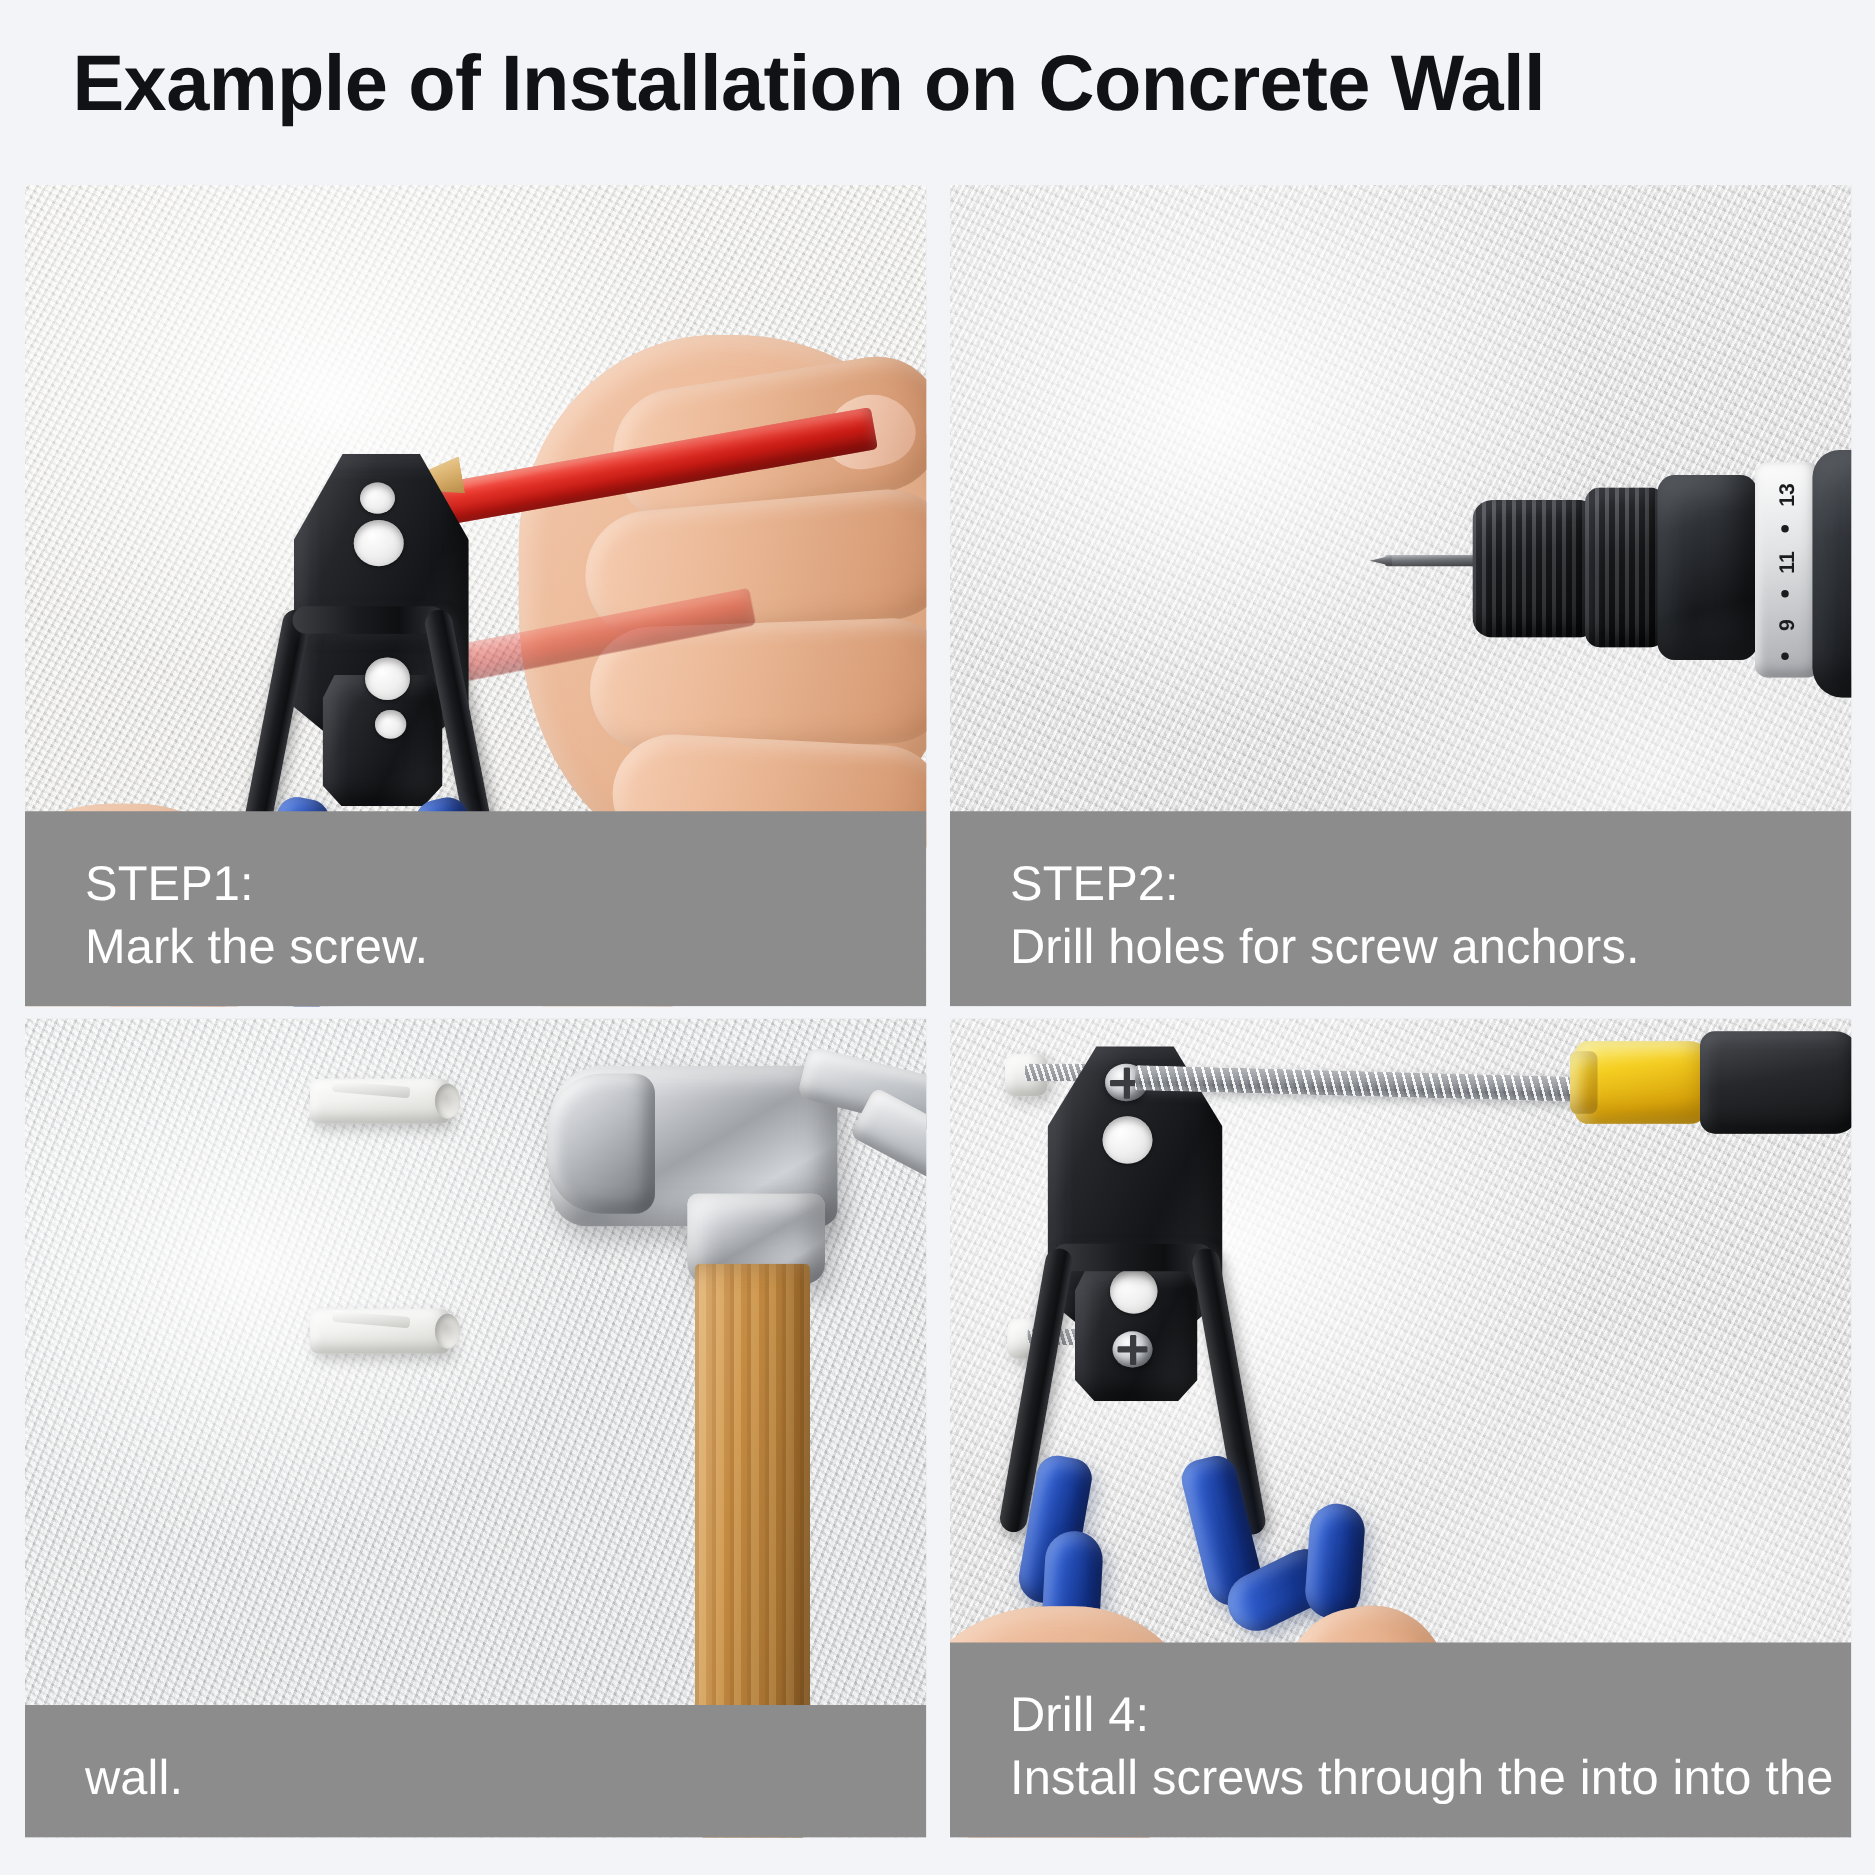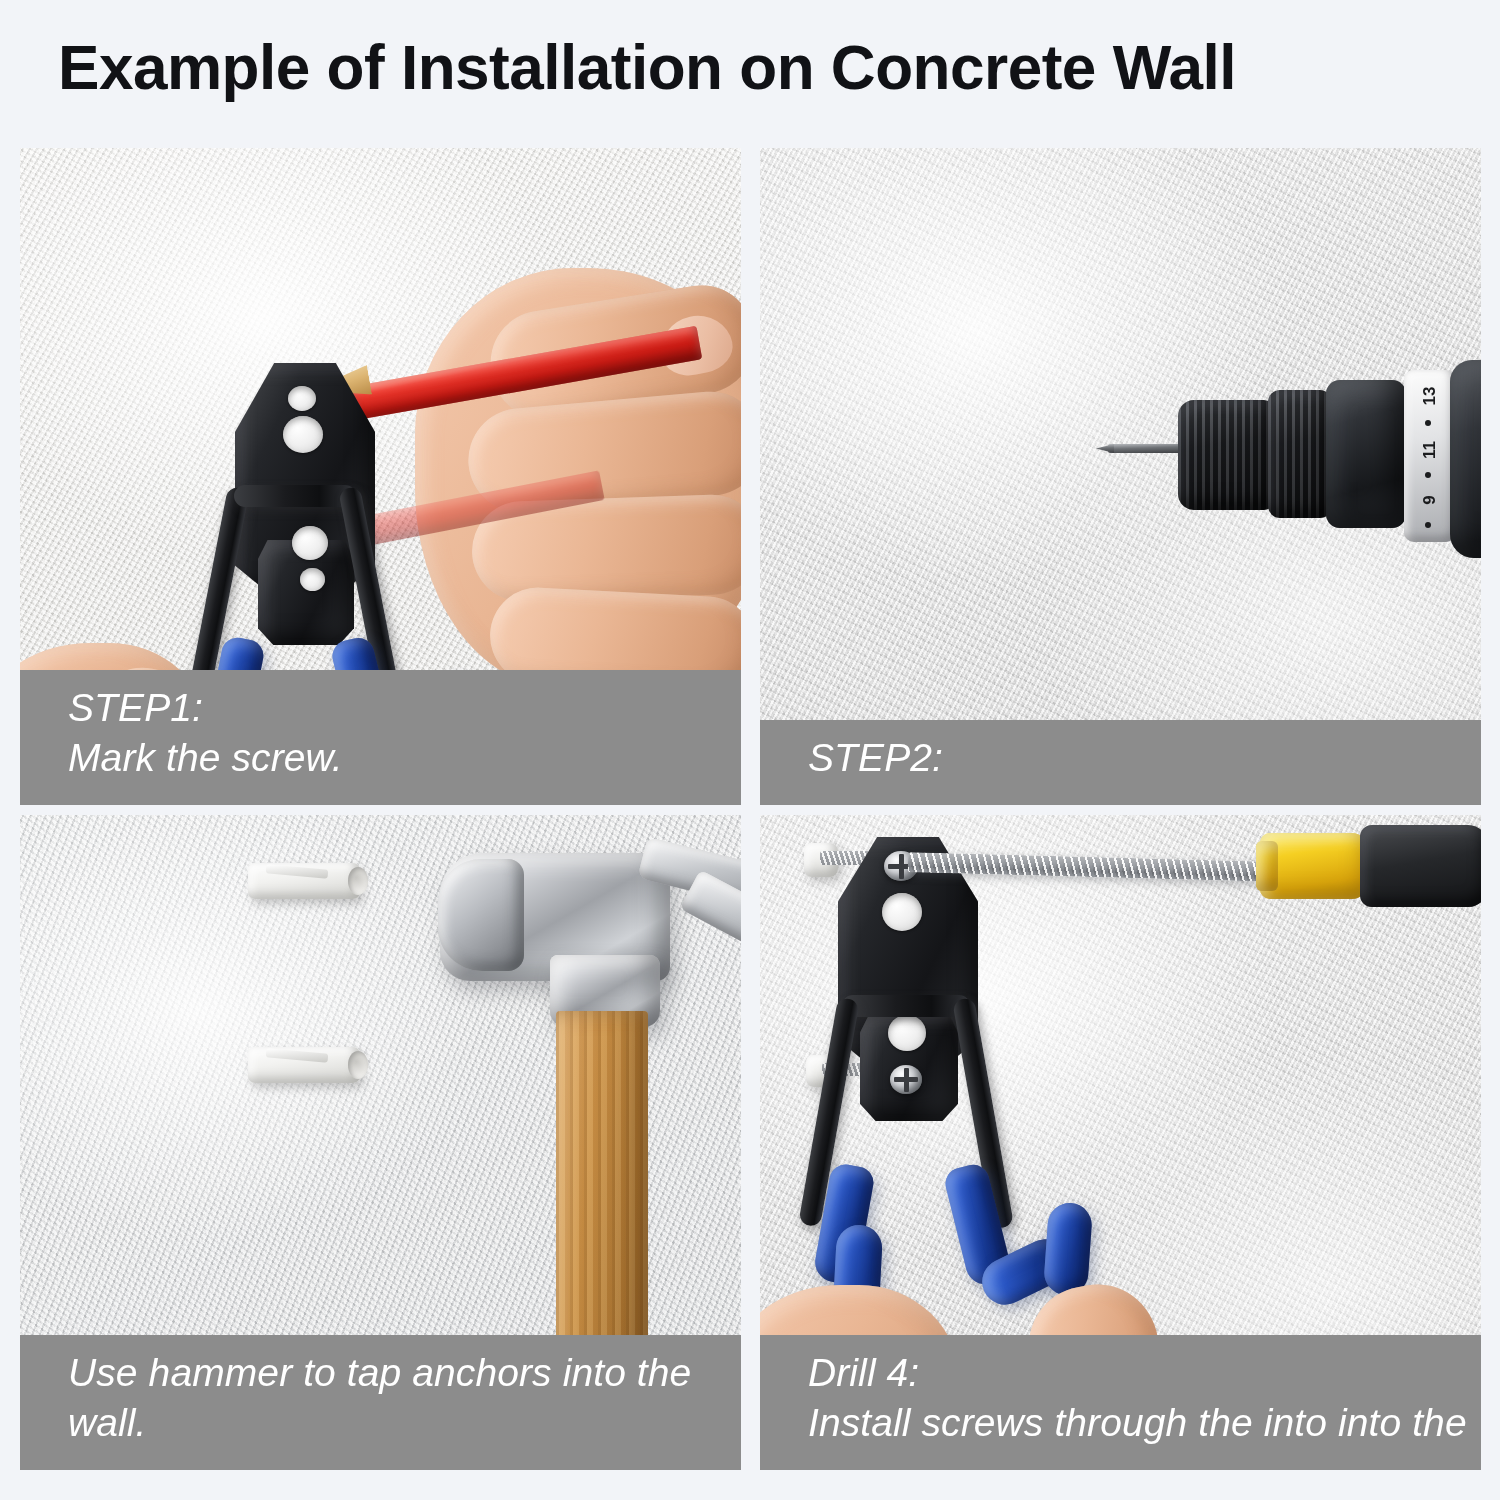--- a/index.html
+++ b/index.html
@@ -72,25 +72,24 @@
       repeating-linear-gradient(70deg, rgba(112,112,110,.08) 0 2px, rgba(255,255,255,.26) 2px 5px),
       linear-gradient(165deg,#f2f1ef 0%, #e5e4e1 48%, #d9d8d5 100%);
   }
 
   
   .caption{
     position:absolute;
     left:0; right:0; bottom:0;
     background:#8c8c8c;
     color:#ffffff;
-    padding:13px 0 22px 48px;
+    padding:34px 0 22px 48px;
     font-size:39px;
     line-height:50px;
     letter-spacing:.1px;
-    font-style:italic;
   }
   .caption .cap-line{display:block; white-space:pre;}
 
   
   .art{position:absolute; inset:0;}
 
   
   .finger{
     position:absolute;
     background:linear-gradient(105deg,#f6cdb2 0%,#eab795 40%,#d99f79 78%,#c68a65 100%);
@@ -352,20 +351,21 @@
       <div class="clutch-dot" style="left:665px; top:324px;"></div>
       <div class="clutch-num" style="left:648px; top:342px; width:44px; text-align:center;">9</div>
       <div class="clutch-dot" style="left:665px; top:374px;"></div>
 
       <div class="drill-body" style="left:690px; top:212px; width:260px; height:198px; border-radius:22px 26px 18px 24px;"></div>
 
     </div>
 
     <div class="caption">
       <span class="cap-line">STEP2:</span>
+      <span class="cap-line">Drill holes for screw anchors.</span>
     </div>
   </div>
 
   <div class="panel">
     <div class="wall cool"></div>
 
     <div class="art">
 
       <div class="anchor" style="left:225px; top:928px; width:0;"></div>
       <div class="anchor" style="left:228px; top:48px; width:112px; height:36px;"></div>
@@ -380,21 +380,20 @@
       <div class="hammer-face" style="left:418px; top:44px; width:86px; height:112px; border-radius:44px 16px 16px 44px;"></div>
       <div class="hammer-head" style="left:530px; top:140px; width:110px; height:72px; border-radius:8px 10px 16px 16px;"></div>
 
       <div class="claw" style="left:620px; top:42px; width:172px; height:42px; border-radius:10px 28px 14px 10px; transform:rotate(14deg);"></div>
       <div class="claw" style="left:660px; top:92px; width:170px; height:44px; border-radius:8px 26px 24px 8px; transform:rotate(28deg);"></div>
 
       <div class="handle-wood" style="left:536px; top:196px; width:92px; height:460px; border-radius:4px 4px 10px 10px;"></div>
     </div>
 
     <div class="caption">
-      <span class="cap-line">Use hammer to tap anchors into the</span>
       <span class="cap-line">wall.</span>
     </div>
   </div>
 
   <div class="panel">
     <div class="wall"></div>
 
     <div class="art">
 
       <div class="anchor" style="left:44px; top:28px; width:34px; height:34px; border-radius:8px;"></div>

